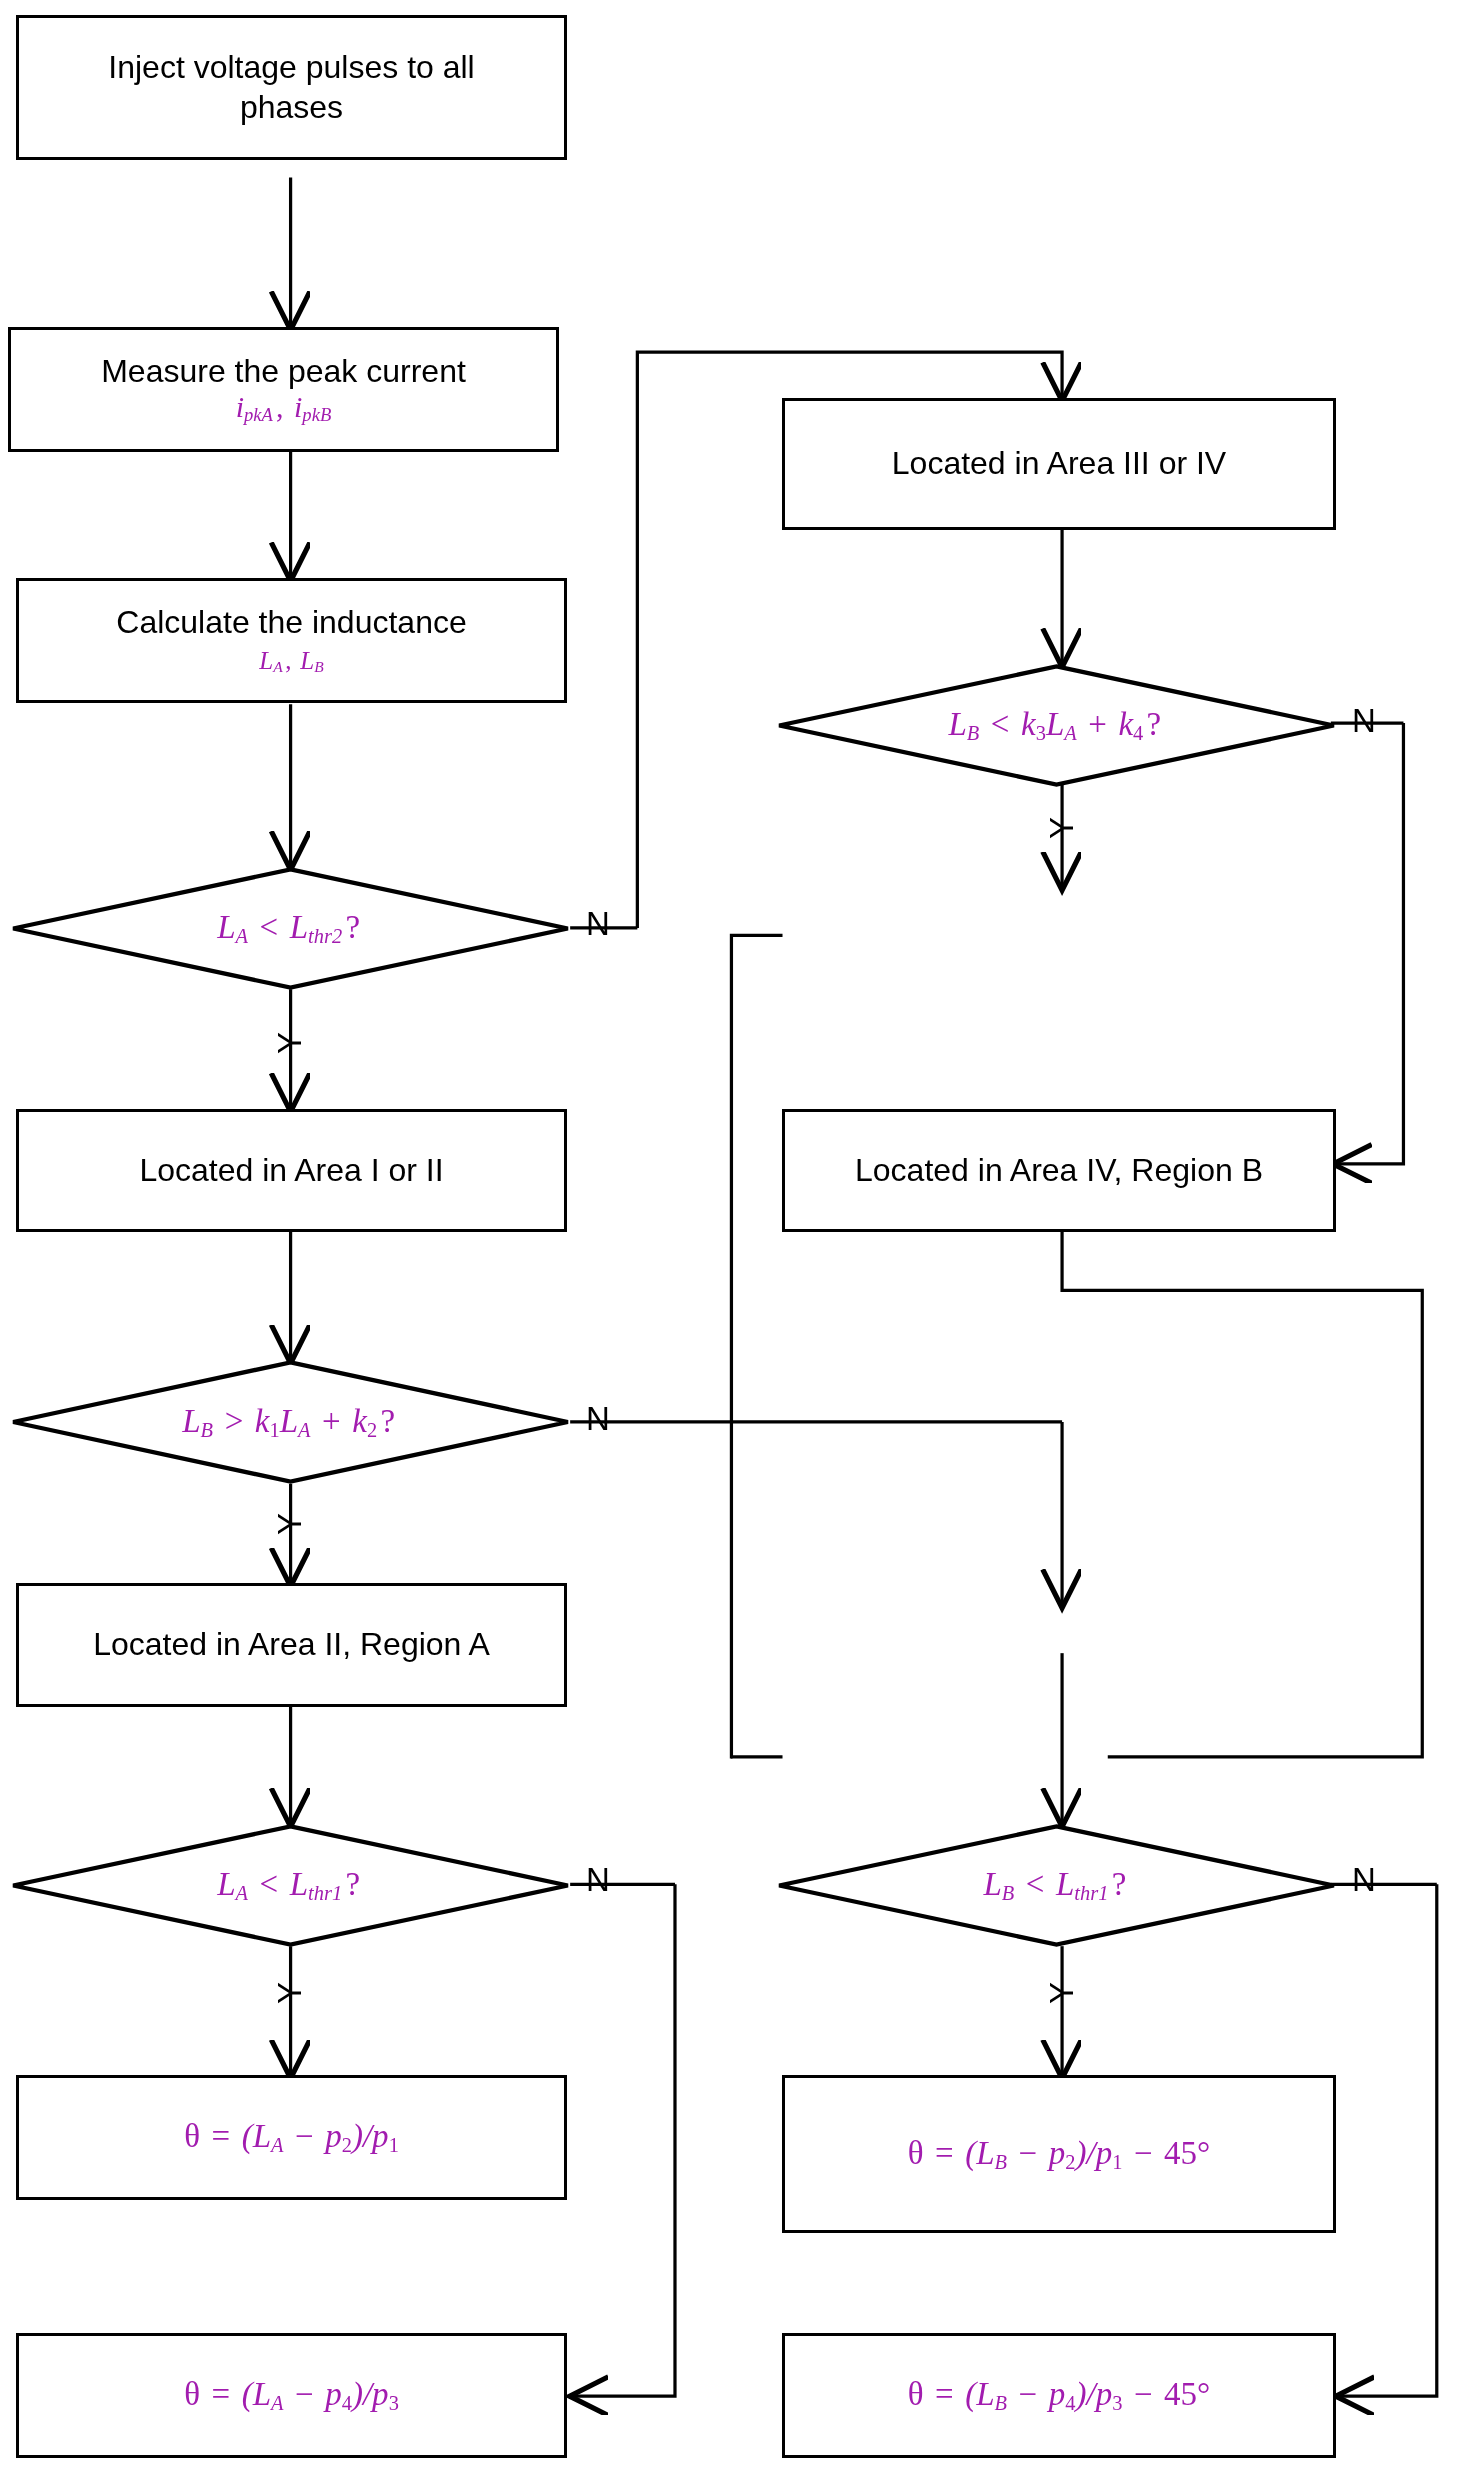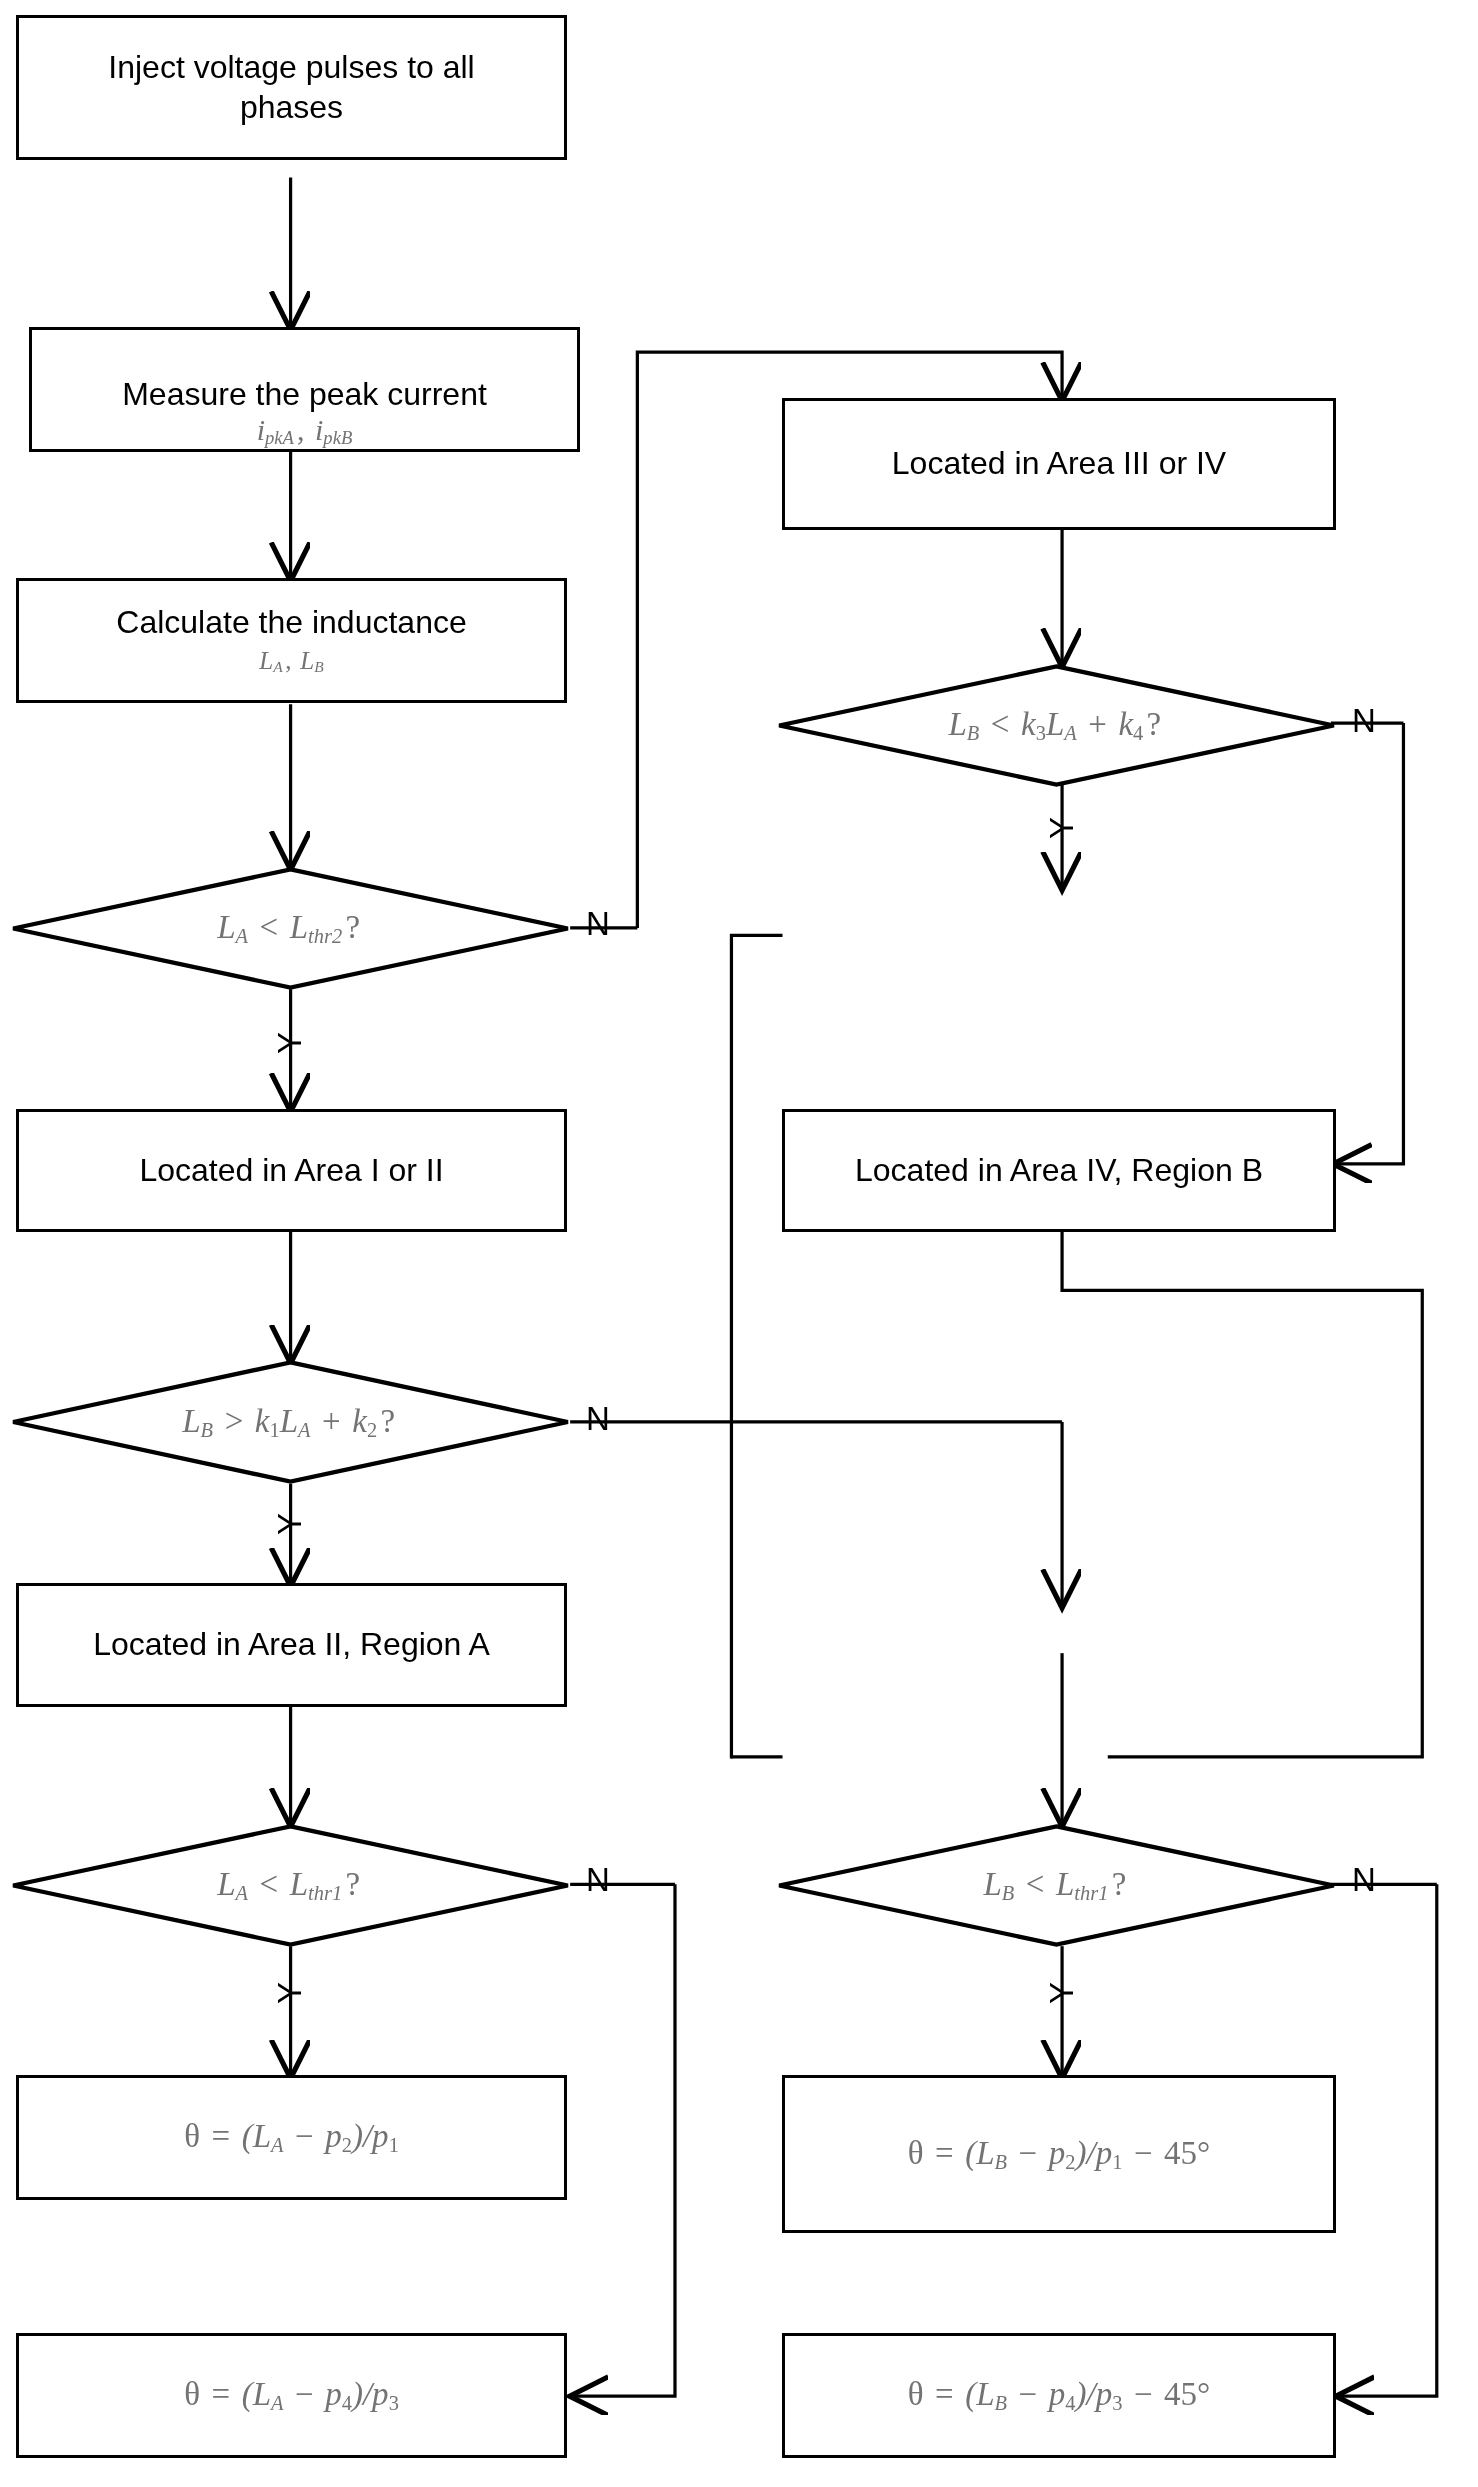--- a/index.html
+++ b/index.html
@@ -9,21 +9,21 @@
 
   .node{position:absolute;box-sizing:border-box;display:flex;align-items:center;
         justify-content:center;text-align:center;background:#fff;}
   .proc{border:3.8px solid #000;}
   .proc .txt{font-size:32px;line-height:1.22;color:#000;padding:0 9.7px;}
 
   .dia{position:absolute;}
   .dia .lbl{position:absolute;left:0;top:0;width:100%;height:100%;
             display:flex;align-items:center;justify-content:center;}
 
-  .mth{font-family:"Liberation Serif", serif;font-style:italic;font-size:33px;color:#737373;
+  .mth{font-family:"Liberation Serif", serif;font-style:italic;font-size:33px;color:#a21caf;
        white-space:nowrap;}
   .mth .up{font-style:normal;}
   sub{font-size:.62em;vertical-align:-.22em;font-style:italic;}
   .num{font-style:normal;}
   .op{font-style:normal;padding:0 .10em;}
 
   .ylab{position:absolute;font-family:"Liberation Sans",sans-serif;font-size:33px;color:#000;
         transform:rotate(-90deg);transform-origin:center center;}
   .nlab{position:absolute;font-family:"Liberation Sans",sans-serif;font-size:33px;color:#000;}
 </style>
@@ -87,21 +87,21 @@
     </g>
   </svg>
 
   <div class="node proc" style="left:16px;top:15px;width:551px;height:145px;">
     <div class="txt">
       <span>Inject voltage pulses to all</span><br>
       <span>phases</span>
     </div>
   </div>
 
-  <div class="node proc" style="left:29px;top:327px;width:551px;height:125px;align-items:flex-end;">
+  <div class="node proc" style="left:8px;top:327px;width:551px;height:125px;">
     <div class="txt" style="line-height:1.1;">
       <span>Measure the peak current</span><br>
       <span class="mth" style="font-size:30px;">i<sub>pkA</sub><span class="op">,</span>&nbsp;i<sub>pkB</sub></span>
     </div>
   </div>
 
   <div class="node proc" style="left:16px;top:578px;width:551px;height:125px;">
     <div class="txt" style="line-height:1.1;">
       <span>Calculate the inductance</span><br>
       <span class="mth" style="font-size:25px;">L<sub>A</sub><span class="op">,</span>&nbsp;L<sub>B</sub></span>

